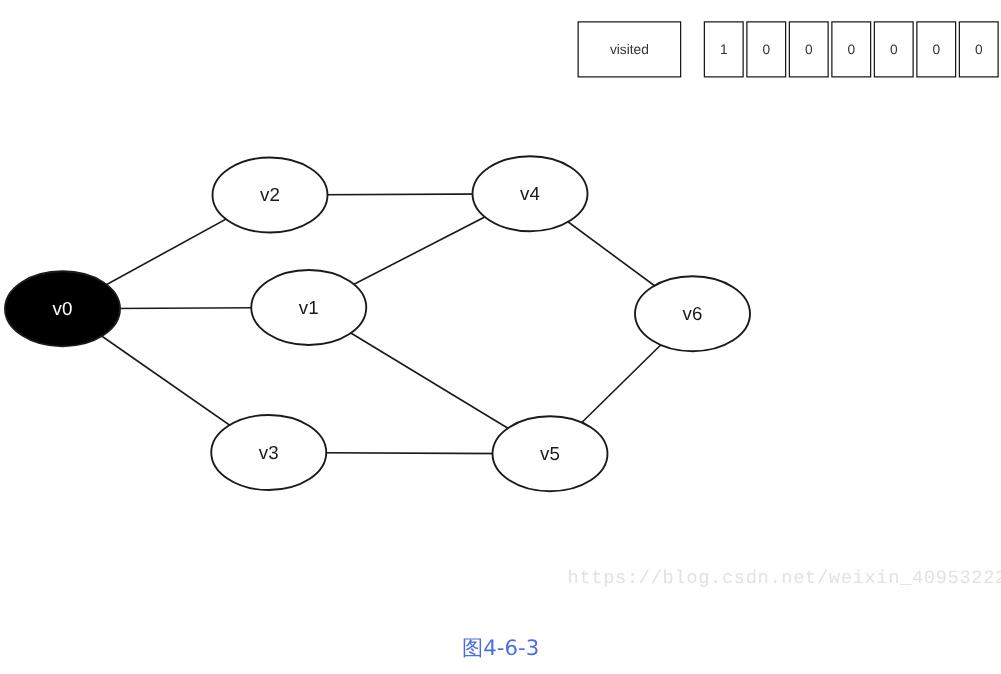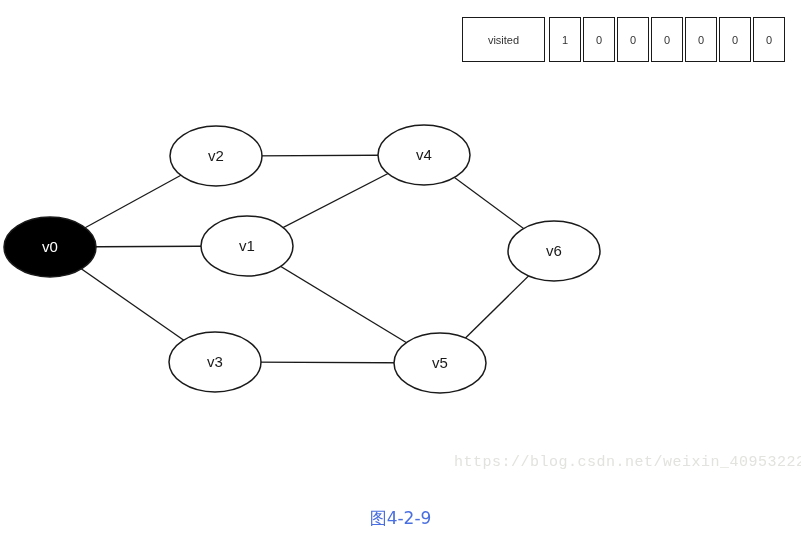--- a/index.html
+++ b/index.html
@@ -19,21 +19,21 @@
     position: absolute;
     left: 0;
     top: 0;
   }
   
   .visited-table {
     position: absolute;
     left: 462px;
     top: 17px;
     display: flex;
-    gap: 4px;
+    gap: 18px;
     height: 45px;
   }
   .vlabel {
     width: 83px;
     border: 1.5px solid #1a1a1a;
     display: flex;
     align-items: center;
     justify-content: center;
     font-size: 11px;
     color: #333333;
@@ -129,15 +129,15 @@
         <div class="vcell">0</div>
         <div class="vcell">0</div>
         <div class="vcell">0</div>
         <div class="vcell">0</div>
         <div class="vcell">0</div>
       </div>
   </div>
 
   <div class="watermark">https://blog.csdn.net/weixin_40953222</div>
 
-  <div class="caption">图4-2-9</div>
+  <div class="caption">图4-6-3</div>
 
 </div>
 
 </body></html>

